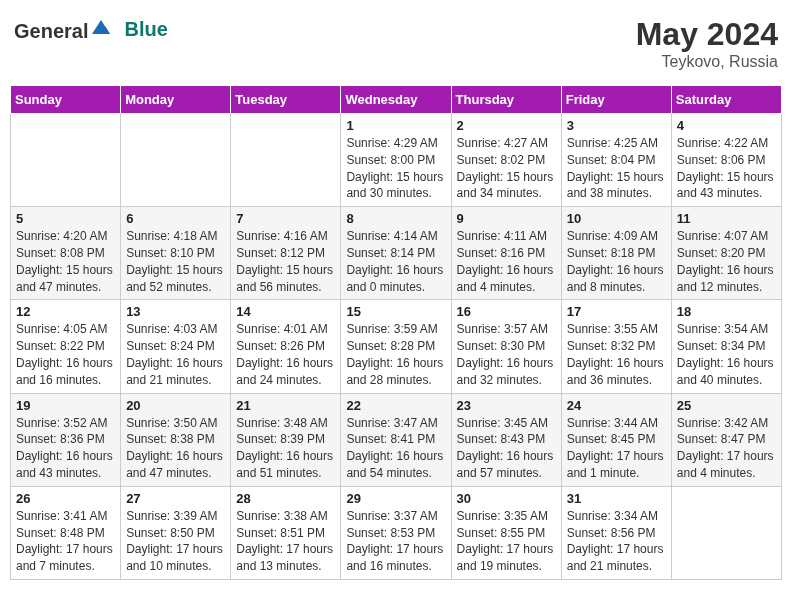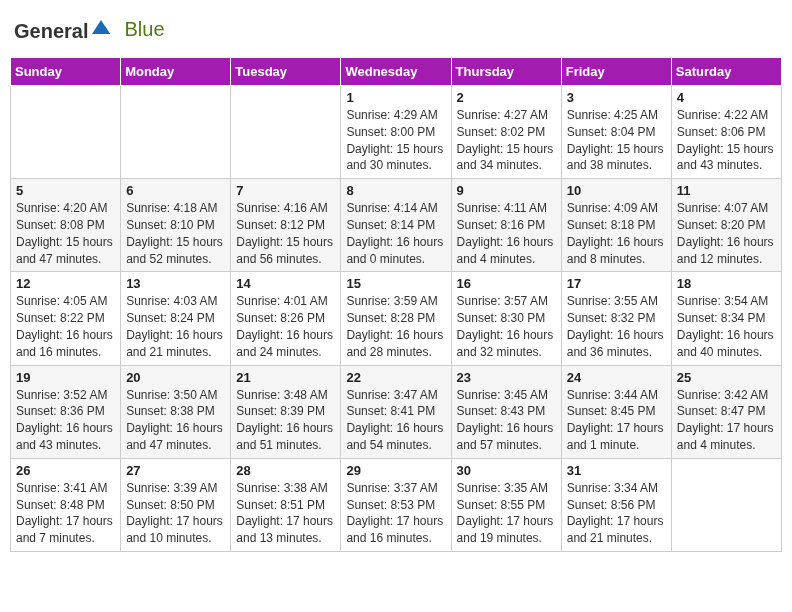--- a/index.html
+++ b/index.html
@@ -22,22 +22,22 @@
       align-items: center;
       gap: 12px;
     }
     .logo-text-general {
       font-size: 20px;
       font-weight: bold;
       color: #333;
     }
     .logo-text-blue {
       font-size: 20px;
-      font-weight: normal;
-      color: #4d7c0f;
+      font-weight: bold;
+      color: #0f766e;
     }
     .logo-icon {
       width: 22px;
       height: 22px;
       margin-left: 2px;
     }
     .title-area {
       text-align: right;
     }
     .month-title {
@@ -99,20 +99,24 @@
 <div class="header-area">
   <div class="logo">
     <div>
       <span class="logo-text-general">General</span><svg class="logo-icon" viewBox="0 0 22 22">
           <polygon points="2,18 11,4 20,18" fill="#1a6bb5"></polygon>
           <polygon points="14,18 19,10 24,18" fill="#1a6bb5" transform="translate(-4,0)"></polygon>
         </svg>
     </div>
     <span class="logo-text-blue">Blue</span>
   </div>
+  <div class="title-area">
+    <div class="month-title">May 2024</div>
+    <div class="location-title">Teykovo, Russia</div>
+  </div>
 </div>
 
 <table>
   <thead>
     <tr>
     <th>Sunday</th>
         <th>Monday</th>
         <th>Tuesday</th>
         <th>Wednesday</th>
         <th>Thursday</th>

